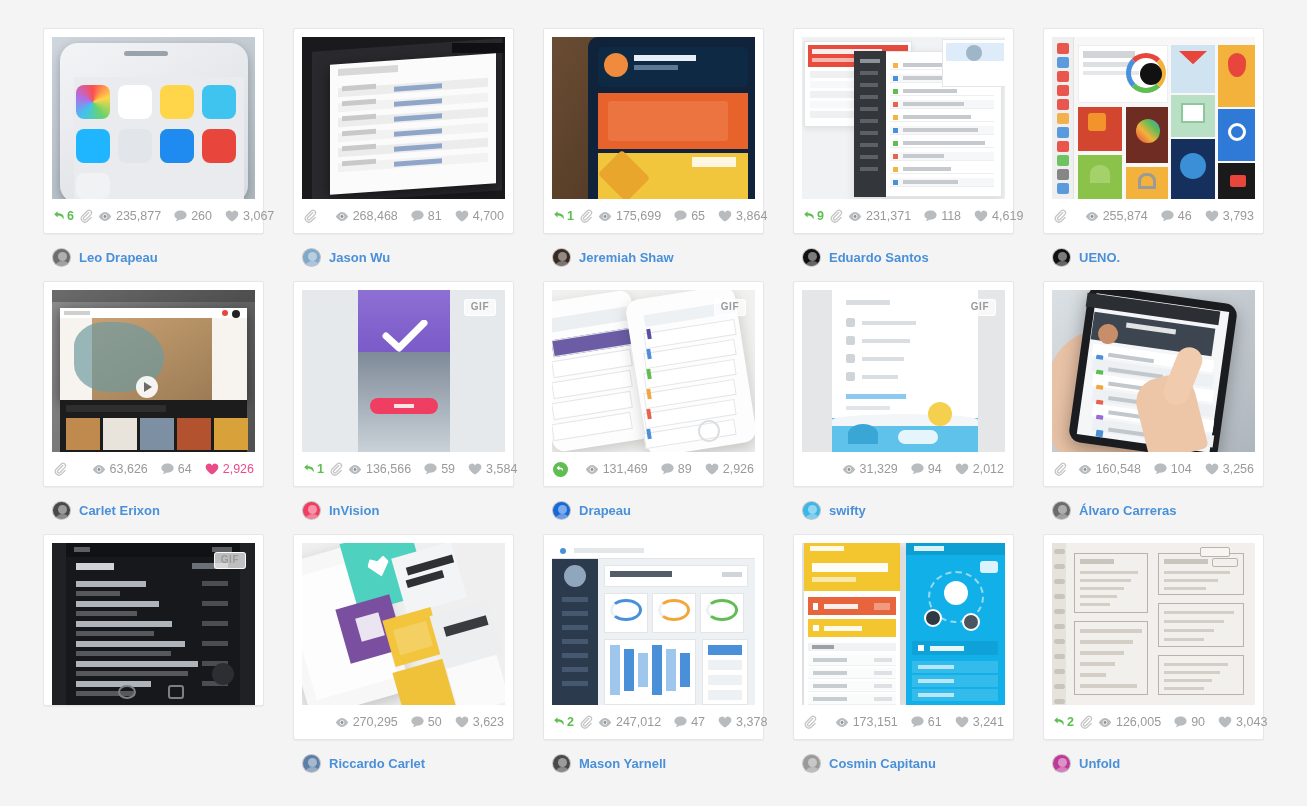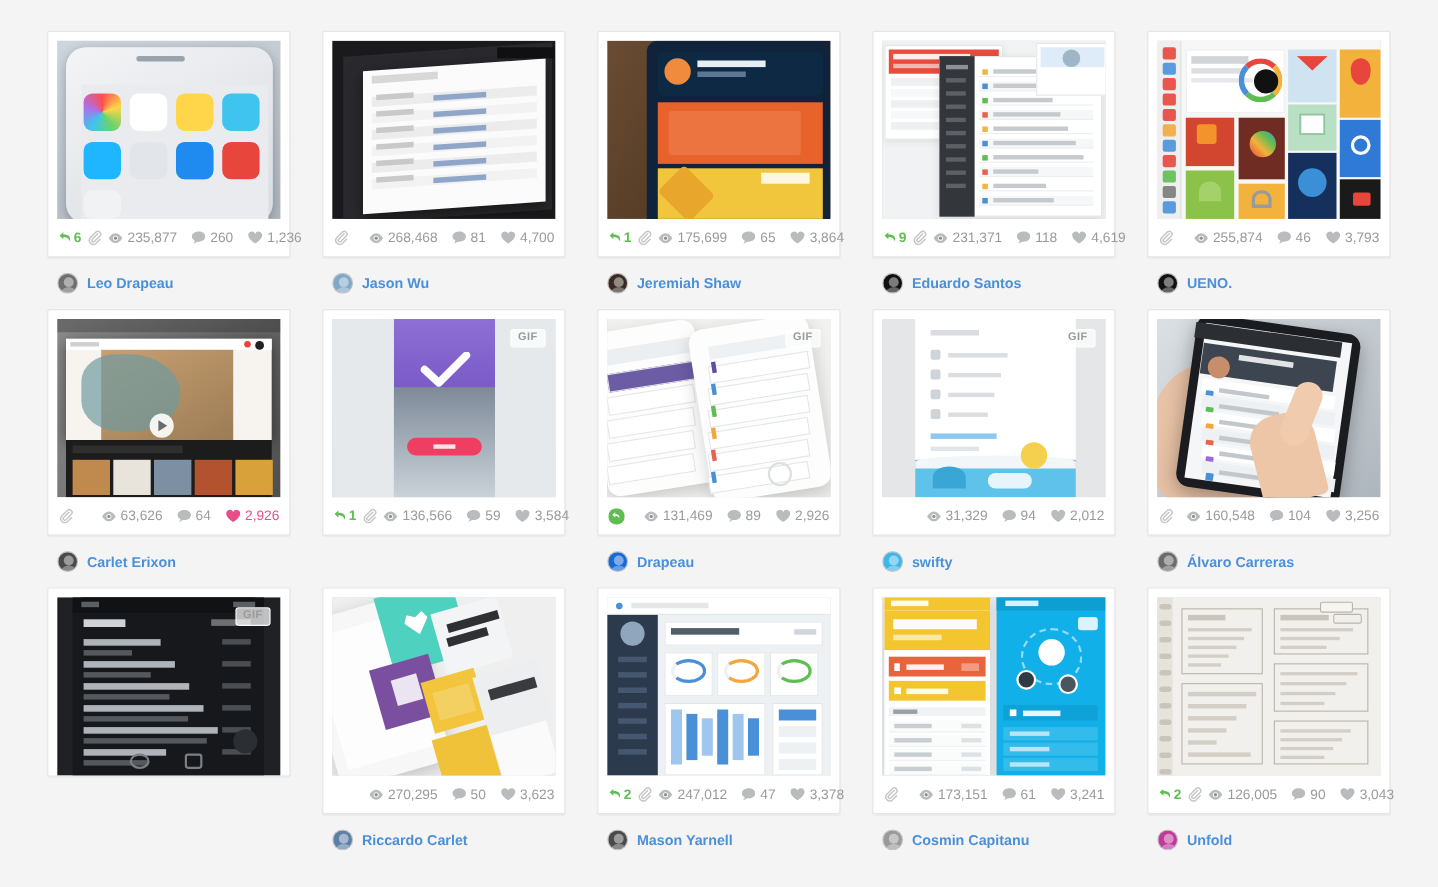--- a/index.html
+++ b/index.html
@@ -137,21 +137,21 @@
         <span class="stat comments">
             <svg width="13" height="12" viewBox="0 0 14 13">
               <path d="M7 0.6C3.3 0.6 0.4 2.8 0.4 5.5c0 1.7 1.1 3.2 2.9 4.1-.2.9-.8 1.9-1.5 2.6 1.4-.2 2.8-.9 3.7-1.7.5.1 1 .1 1.5.1 3.7 0 6.6-2.2 6.6-5.1S10.7 0.6 7 0.6z" fill="#b9bcbe"></path>
             </svg>
             <span class="num">260</span>
           </span>
         <span class="stat likes">
             <svg width="14" height="12" viewBox="0 0 16 14">
               <path d="M8 13.4S0.6 8.9 0.6 4.6A3.9 3.9 0 0 1 8 2.8 3.9 3.9 0 0 1 15.4 4.6C15.4 8.9 8 13.4 8 13.4z" fill="#b9bcbe"></path>
             </svg>
-            <span class="num">1,236</span>
+            <span class="num">3,067</span>
           </span>
       </div>
     </div>
     <div class="author">
       <span class="avatar">
           <div class="g" style="inset:0;background:#6e6e6e"></div>
           <div class="g" style="left:5px;top:3px;width:9px;height:9px;border-radius:50%;background:rgba(255,255,255,.45)"></div>
           <div class="g" style="left:1px;top:12px;width:17px;height:9px;border-radius:9px 9px 0 0;background:rgba(255,255,255,.35)"></div>
         </span>
       <span class="aname">Leo Drapeau</span>
@@ -574,20 +574,28 @@
             <span class="num">59</span>
           </span>
         <span class="stat likes">
             <svg width="14" height="12" viewBox="0 0 16 14">
               <path d="M8 13.4S0.6 8.9 0.6 4.6A3.9 3.9 0 0 1 8 2.8 3.9 3.9 0 0 1 15.4 4.6C15.4 8.9 8 13.4 8 13.4z" fill="#b9bcbe"></path>
             </svg>
             <span class="num">3,584</span>
           </span>
       </div>
     </div>
+    <div class="author">
+      <span class="avatar">
+          <div class="g" style="inset:0;background:#ef3e61"></div>
+          <div class="g" style="left:5px;top:3px;width:9px;height:9px;border-radius:50%;background:rgba(255,255,255,.45)"></div>
+          <div class="g" style="left:1px;top:12px;width:17px;height:9px;border-radius:9px 9px 0 0;background:rgba(255,255,255,.35)"></div>
+        </span>
+      <span class="aname">InVision</span>
+    </div>
     </div>
     <div class="cell">
     <div class="card">
       <div class="thumb">
         <div class="g" style="inset:0;background:#f1f1ef"></div>
         <div class="g" style="left:-10px;top:6px;width:100px;height:150px;background:#fdfdfd;border-radius:12px;transform:rotate(-9deg);box-shadow:0 5px 14px rgba(0,0,0,.16)"></div>
         <div class="g" style="left:-2px;top:22px;width:84px;height:14px;background:#eceff1;transform:rotate(-9deg)"></div>
         <div class="g" style="left:0px;top:44px;width:80px;height:17px;background:#6b5ca5;border:1px solid #e4e6e8;transform:rotate(-9deg)"></div>
           <div class="g" style="left:0px;top:65px;width:80px;height:17px;background:#fff;border:1px solid #e4e6e8;transform:rotate(-9deg)"></div>
           <div class="g" style="left:0px;top:86px;width:80px;height:17px;background:#fff;border:1px solid #e4e6e8;transform:rotate(-9deg)"></div>

